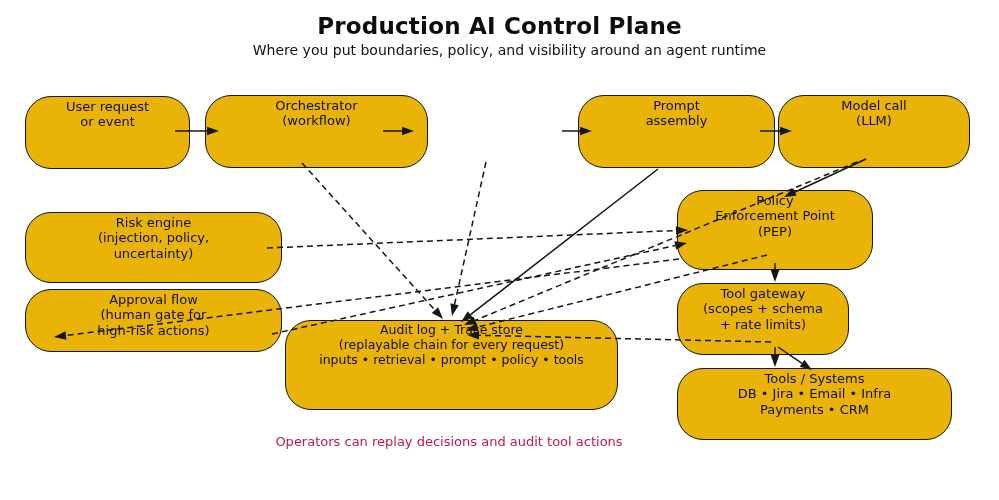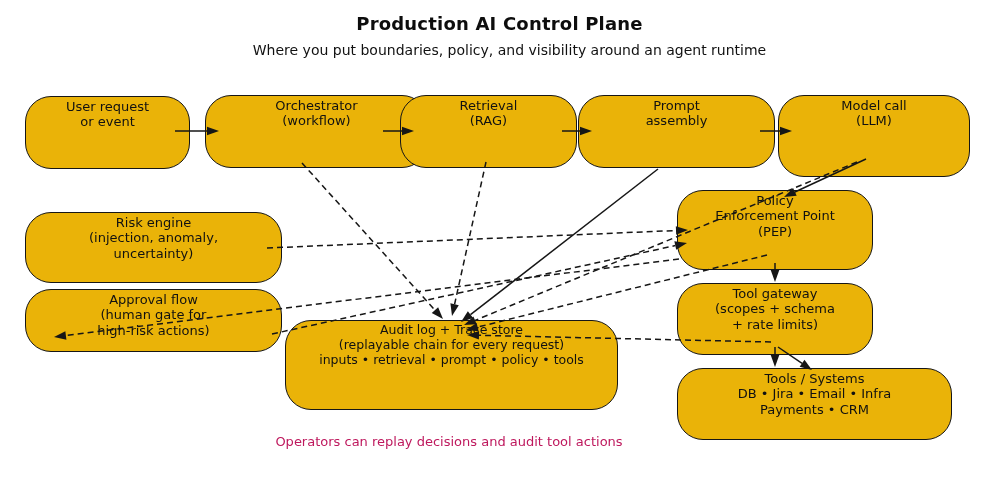--- a/index.html
+++ b/index.html
@@ -3,21 +3,21 @@
 <meta charset="utf-8">
 <style>
   html,body{margin:0;padding:0;background:#ffffff;}
   #canvas{
     position:relative;width:999px;height:500px;background:#ffffff;
     font-family:"DejaVu Sans","Liberation Sans",sans-serif;color:#111111;
     overflow:hidden;
   }
   .title{
     position:absolute;left:0;top:13px;width:999px;text-align:center;
-    font-size:18px;font-weight:bold;letter-spacing:0.2px;color:#0d0d0d;
+    font-size:23px;font-weight:bold;letter-spacing:0.2px;color:#0d0d0d;
   }
   .subtitle{
     position:absolute;left:0;top:42px;width:999px;text-align:center;
     font-size:14px;color:#111111;margin-left:10px;
   }
   .node{
     position:absolute;box-sizing:border-box;border:1.5px solid #161616;
     border-radius:26px;background:#eab308;display:flex;align-items:flex-start;
     justify-content:center;text-align:center;font-size:13px;line-height:1.18;
     white-space:pre-line;color:#111111;padding:2px 6px;
@@ -34,38 +34,36 @@
 
 <div id="canvas">
 
   <div class="title">Production AI Control Plane</div>
   <div class="subtitle">Where you put boundaries, policy, and visibility around an agent runtime</div>
 
   <div class="node" style="left:25px;top:96px;width:165px;height:73px"><span>User request
 or event</span></div>
   <div class="node" style="left:205px;top:95px;width:223px;height:73px"><span>Orchestrator
 (workflow)</span></div>
-  <div class="node" style="left:400px;top:95px;width:177px;height:73px"><span>Retrieval
-(RAG)</span></div>
   <div class="node" style="left:578px;top:95px;width:197px;height:73px"><span>Prompt
 assembly</span></div>
-  <div class="node" style="left:778px;top:95px;width:192px;height:82px"><span>Model call
+  <div class="node" style="left:778px;top:95px;width:192px;height:73px"><span>Model call
 (LLM)</span></div>
 
   <div class="node" style="left:25px;top:212px;width:257px;height:71px"><span>Risk engine
-(injection, anomaly,
+(injection, policy,
 uncertainty)</span></div>
   <div class="node" style="left:25px;top:289px;width:257px;height:63px"><span>Approval flow
 (human gate for
 high-risk actions)</span></div>
 
   <div class="node" style="left:677px;top:190px;width:196px;height:80px"><span>Policy
 Enforcement Point
 (PEP)</span></div>
-  <div class="node" style="left:677px;top:283px;width:196px;height:72px"><span>Tool gateway
+  <div class="node" style="left:677px;top:283px;width:172px;height:72px"><span>Tool gateway
 (scopes + schema
 + rate limits)</span></div>
   <div class="node small" style="left:285px;top:320px;width:333px;height:90px"><span>Audit log + Trace store
 (replayable chain for every request)
 inputs • retrieval • prompt • policy • tools</span></div>
 
   <div class="node" style="left:677px;top:368px;width:275px;height:72px"><span>Tools / Systems
 DB • Jira • Email • Infra
 Payments • CRM</span></div>
 

